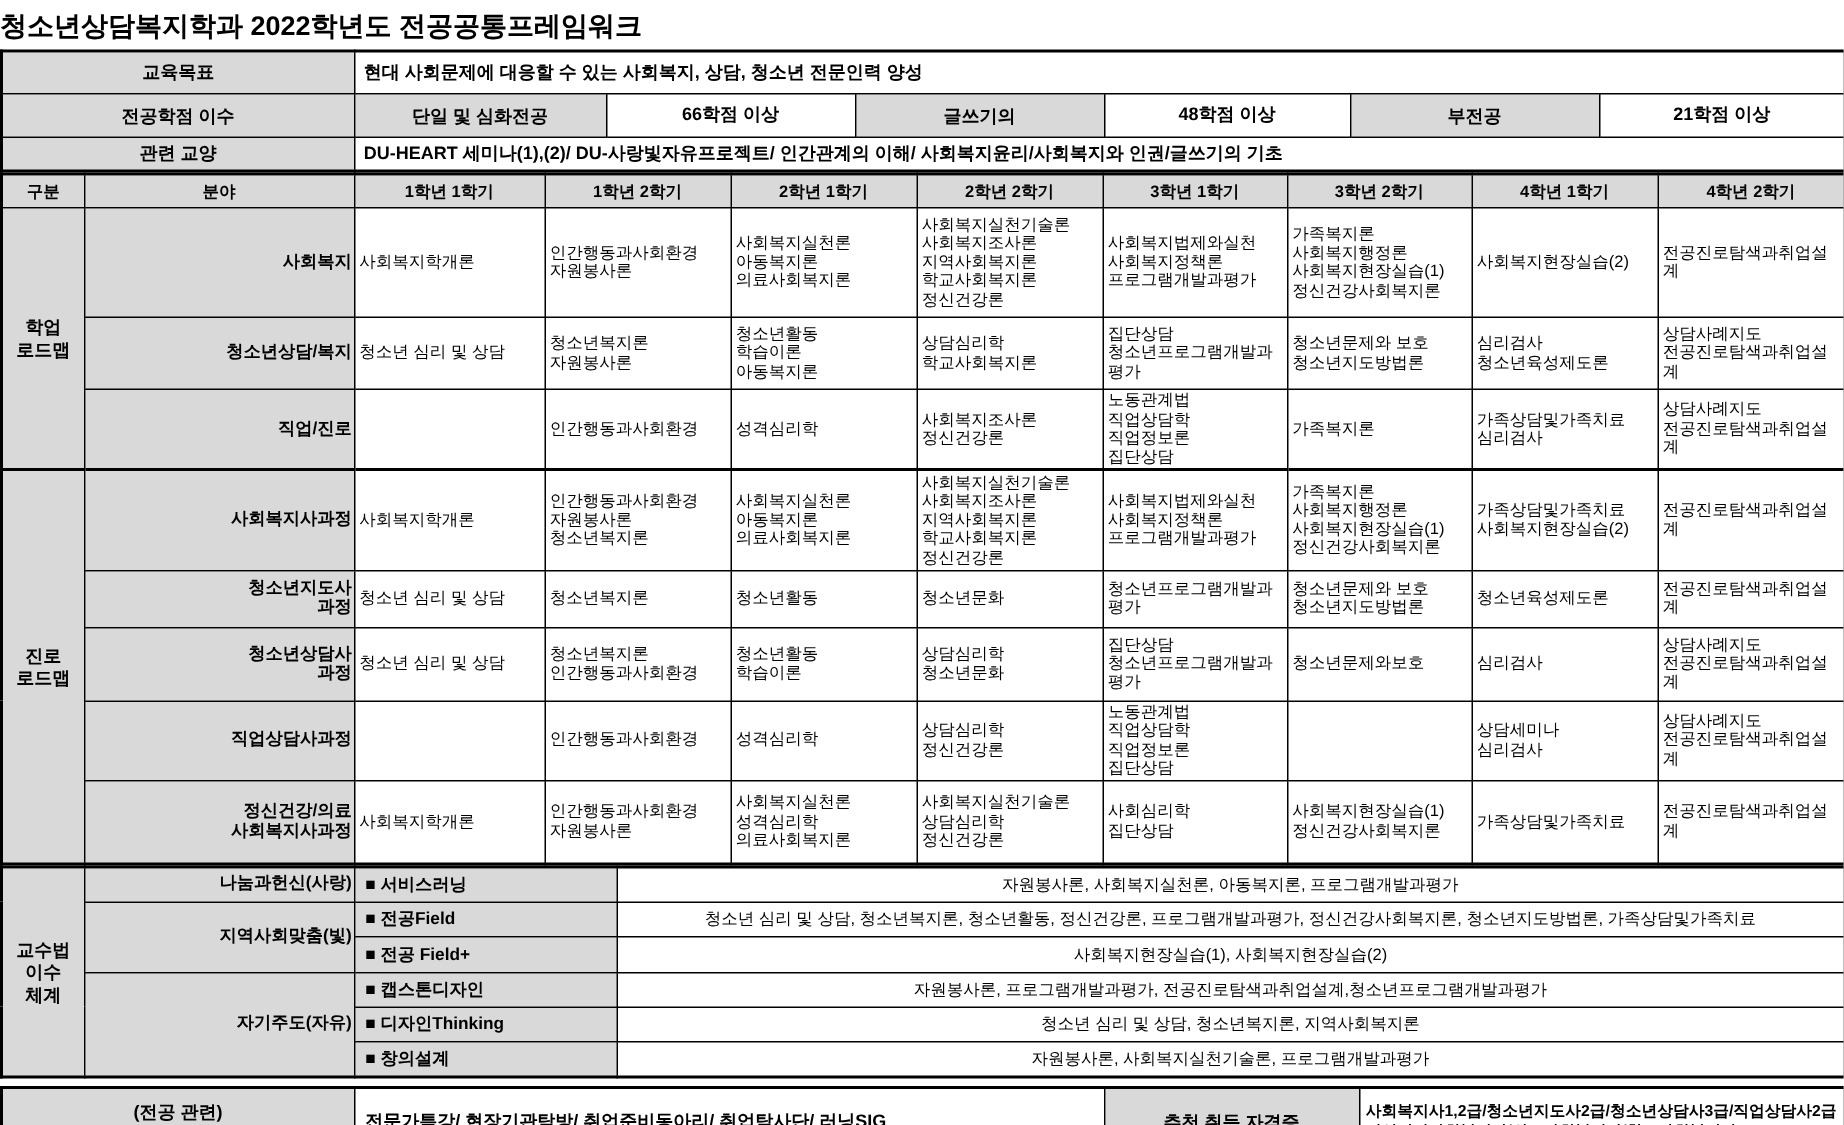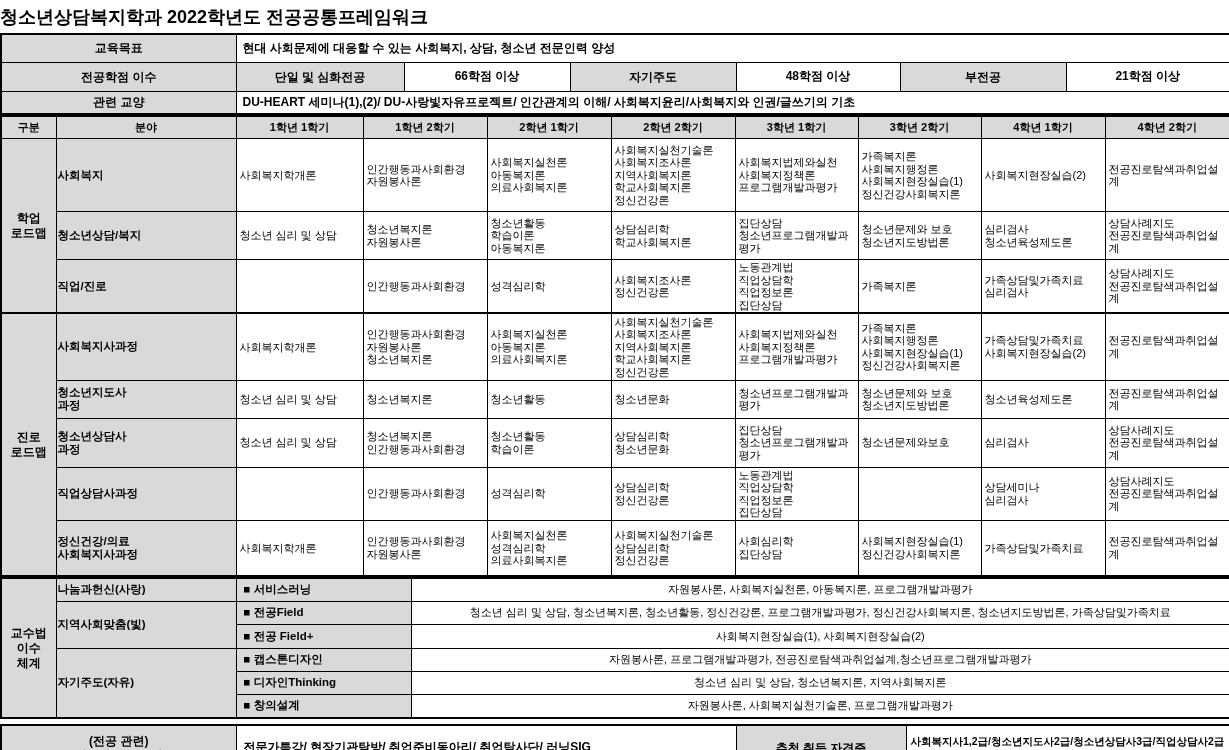--- a/index.html
+++ b/index.html
@@ -7,21 +7,21 @@
   .page { width: 1229px; }
   .title { font-size: 18px; font-weight: bold; padding: 5px 2px 4px 0; }
   table { border-collapse: collapse; table-layout: fixed; width: 1229px; }
   .t-info, .t-main, .t-method, .t-bottom { border: 2px solid #000; }
   th, td { border: 1px solid #000; overflow: hidden; }
   .lbl { background: #d9d9d9; font-weight: bold; text-align: center; font-size: 12px; white-space: pre-line; line-height: 14px; }
   .val { font-weight: bold; font-size: 12px; text-align: left; padding: 2px 6px; }
   .credit { font-weight: bold; font-size: 12px; text-align: center; }
   .head th { background: #d9d9d9; font-weight: bold; font-size: 11px; padding: 2px; }
   .gubun { background: #d9d9d9; font-weight: bold; font-size: 12px; text-align: center; white-space: pre-line; line-height: 15px; font-family: Liberation Serif, serif; }
-  .field { background: #d9d9d9; font-weight: bold; font-size: 11.5px; text-align: left; white-space: pre-line; line-height: 13px; }
+  .field { background: #d9d9d9; font-weight: bold; font-size: 11.5px; text-align: right; white-space: pre-line; line-height: 13px; }
   .course { font-size: 11px; line-height: 12.5px; padding: 1px 3px; text-align: left; vertical-align: middle; white-space: pre-line; word-break: break-all; }
   .sec2 > th, .sec2 > td { border-top: 2px solid #000; }
   .mlabel { background: #d9d9d9; font-weight: bold; font-size: 11.5px; text-align: left; padding: 2px 7px; }
   .mcourses { font-size: 11px; text-align: center; padding: 2px 7px; word-break: break-all; }
   .t-bottom { margin-top: 5px; }
   .programs { font-weight: bold; font-size: 12px; text-align: left; padding: 2px 7px; }
   .certs { font-weight: bold; font-size: 10.5px; line-height: 13px; text-align: left; padding: 1px 4px; vertical-align: middle; white-space: pre-line; word-break: break-all; }
 </style>
 </head>
 <body>
@@ -42,21 +42,21 @@
     </colgroup>
     <tbody>
         <tr style="height:28px">
       <th class="lbl">교육목표</th>
       <td class="val" colspan="6">현대 사회문제에 대응할 수 있는 사회복지, 상담, 청소년 전문인력 양성</td>
     </tr>
     <tr style="height:29px">
       <th class="lbl">전공학점 이수</th>
       <td class="lbl">단일 및 심화전공</td>
       <td class="credit">66학점 이상</td>
-      <td class="lbl">자기주도</td>
+      <td class="lbl">글쓰기의</td>
       <td class="credit">48학점 이상</td>
       <td class="lbl">부전공</td>
       <td class="credit">21학점 이상</td>
     </tr>
     <tr style="height:22px">
       <th class="lbl">관련 교양</th>
       <td class="val" colspan="6">DU-HEART 세미나(1),(2)/ DU-사랑빛자유프로젝트/ 인간관계의 이해/ 사회복지윤리/사회복지와 인권/글쓰기의 기초</td>
     </tr>
   </tbody>
     </table>

